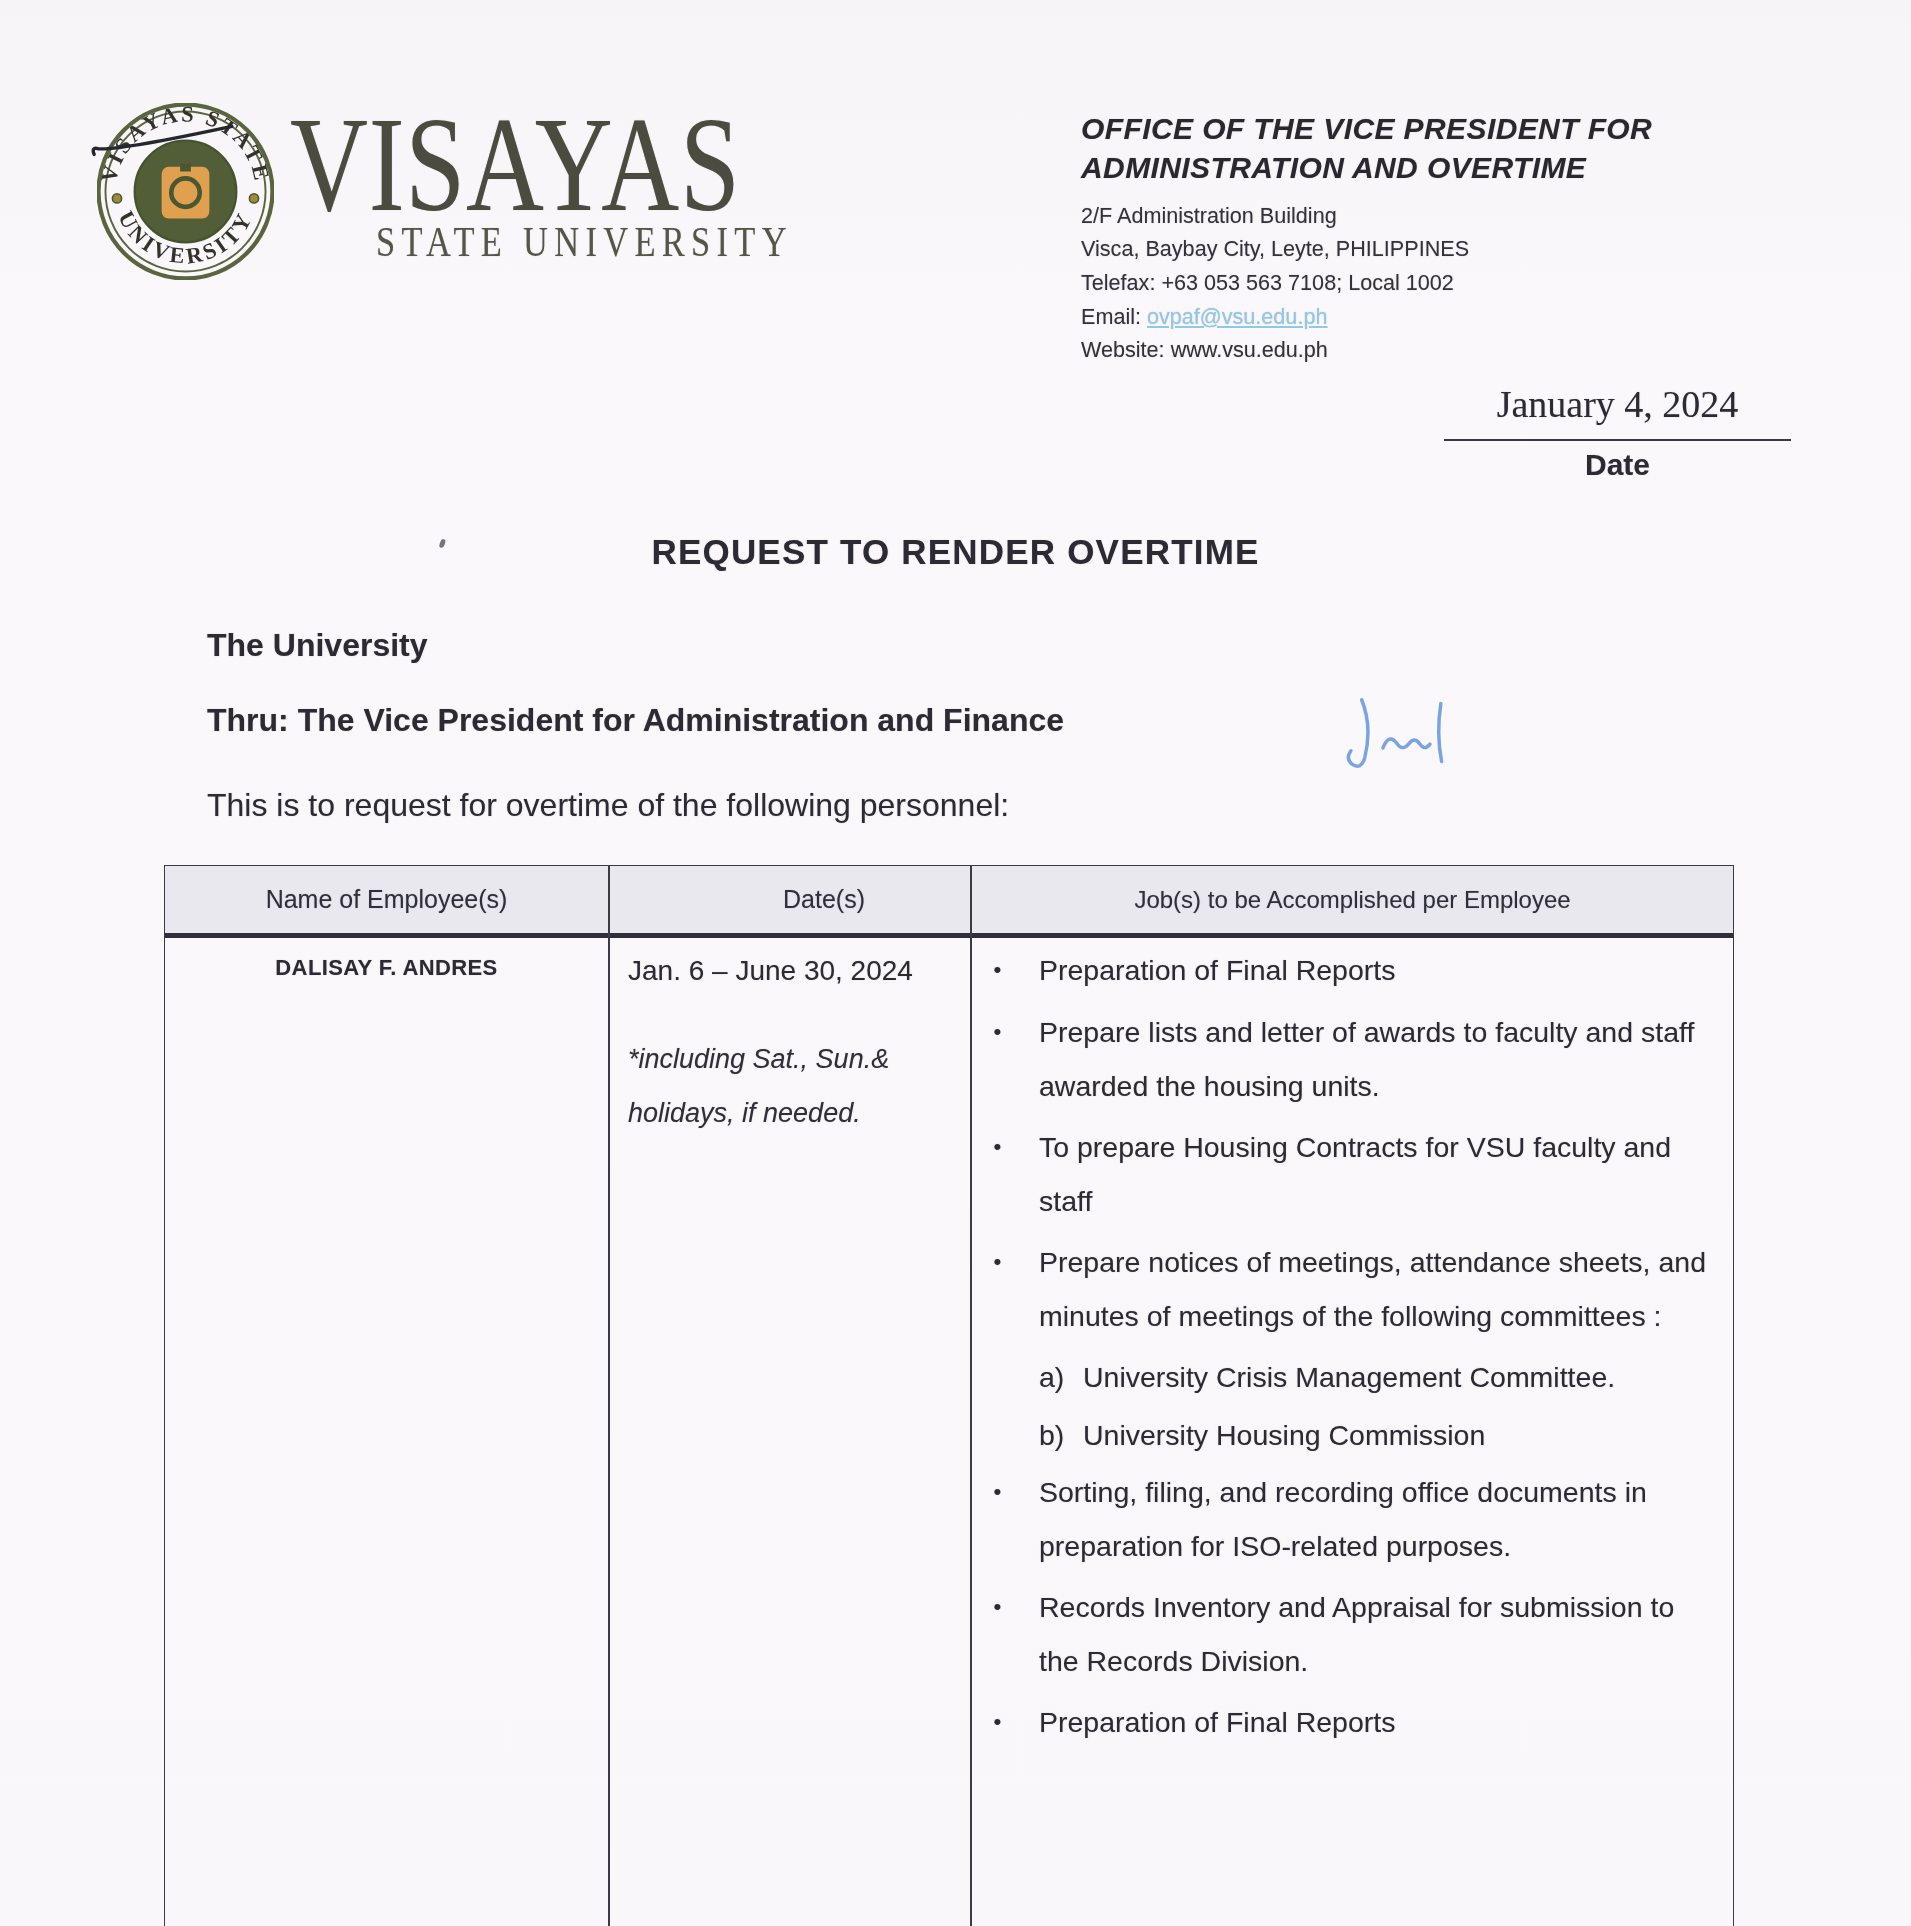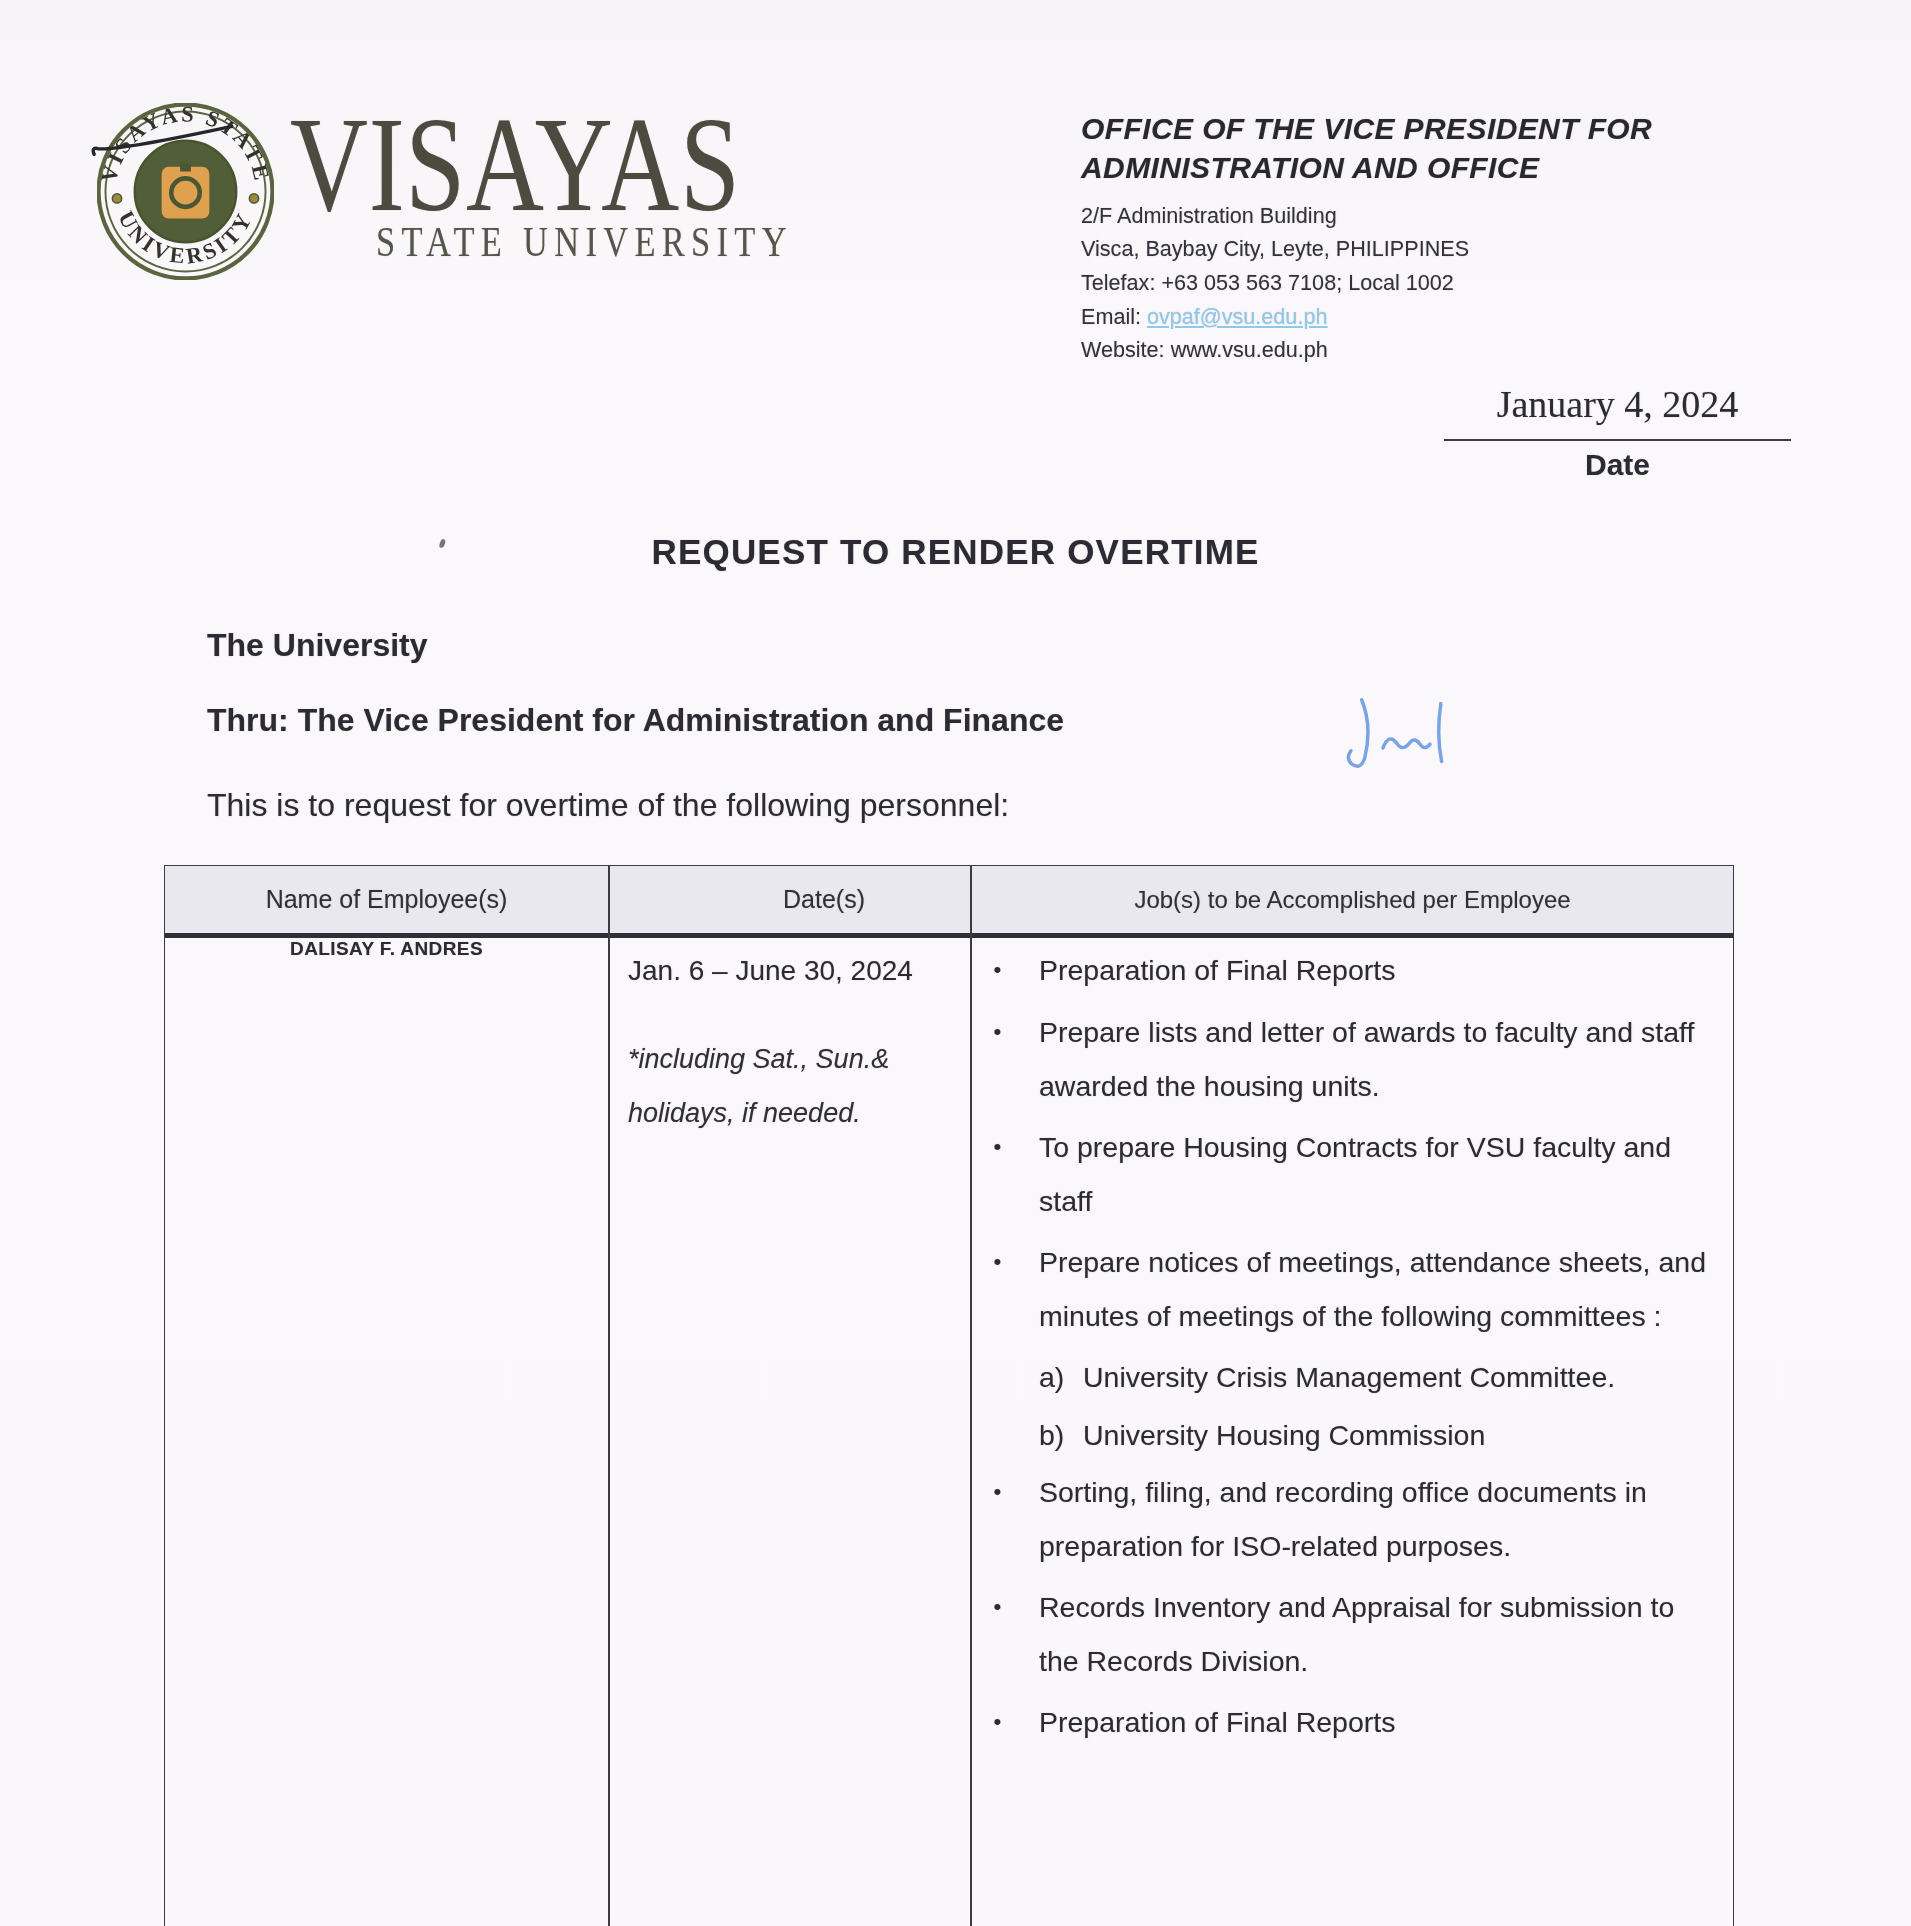--- a/index.html
+++ b/index.html
@@ -53,21 +53,21 @@
   .v2 { left:805px; top:0; height:1081px; }
   .thead-band { position:absolute; left:0; right:0; top:0; height:67px; background:#e9e8ef; }
   .thead-rule { position:absolute; left:0; right:0; top:67px; height:4.6px; background:#2f2e39; }
   .th { position:absolute; top:0; height:67px; display:flex; align-items:center;
     justify-content:center; font-size:25px; color:#2f2f39; }
   .th1 { left:0;      width:443px; }
   .th2 { left:443px; width:432px;  }
   .th3 { left:805px; width:765px; font-size:24px; }
 
   .cell-name { position:absolute; left:0; top:72px; width:443px; text-align:center;
-    font-size:19px; font-weight:bold; letter-spacing:0.4px; }
+    padding-top:17px; font-size:22px; font-weight:bold; letter-spacing:0.4px; }
   .cell-date { position:absolute; left:443px; top:72px; width:362px;
     padding:17px 20px 0 20px; font-size:28px; }
   .date-note { margin-top:45px; font-style:italic; font-size:27px; line-height:2.0; color:#302f38; }
   .cell-jobs { position:absolute; left:805px; top:72px; width:765px;
     padding:5.4px 15.4px 0 19px; font-size:28.5px; }
   .job-item { display:flex; line-height:1.9; margin-bottom:7px; }
   .job-item .job-marker { flex:0 0 50px; padding-left:4.6px; font-size:22.3px; line-height:2.42; }
   .job-item.sub { margin-left:50px; margin-bottom:3.1px; }
   .job-item.sub .job-marker { flex:0 0 44px; font-size:28.5px; line-height:1.9; padding-left:0; }
   .job-text { flex:1; }
@@ -101,21 +101,21 @@
   <svg class="stray-line" viewBox="0 0 390 130">
     <path d="M16 100 q-8 -20 10 -15 q50 6 348 -58" fill="none" stroke="#26262f" stroke-width="9" stroke-linecap="round"></path>
   </svg>
 
   <div class="wordmark ink">VISAYAS</div>
   <div class="wordmark-sub ink">STATE UNIVERSITY</div>
 
   <div class="office-block">
     <div class="office-title ink">
       <div>OFFICE OF THE VICE PRESIDENT FOR</div>
-      <div>ADMINISTRATION AND OFFICE</div>
+      <div>ADMINISTRATION AND OVERTIME</div>
     </div>
     <div class="office-address ink">
       <div>2/F Administration Building</div>
       <div>Visca, Baybay City, Leyte, PHILIPPINES</div>
       <div>Telefax: +63 053 563 7108; Local 1002</div>
       <div><span class="lbl">Email: </span><span class="link-blue">ovpaf@vsu.edu.ph</span></div>
       <div><span class="lbl">Website: </span><span>www.vsu.edu.ph</span></div>
     </div>
   </div>
 

